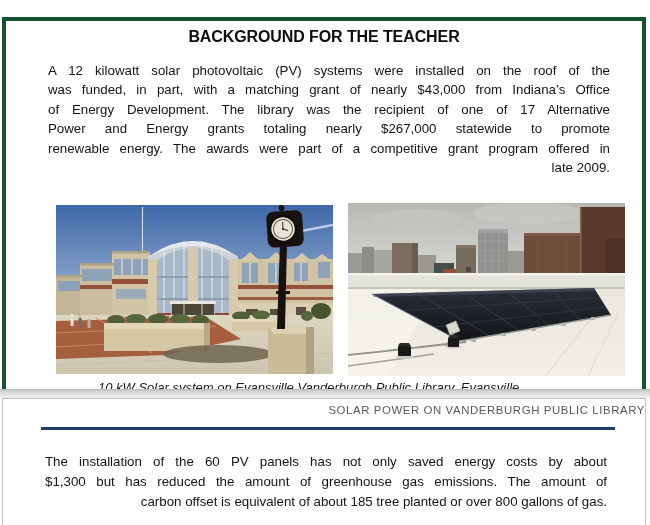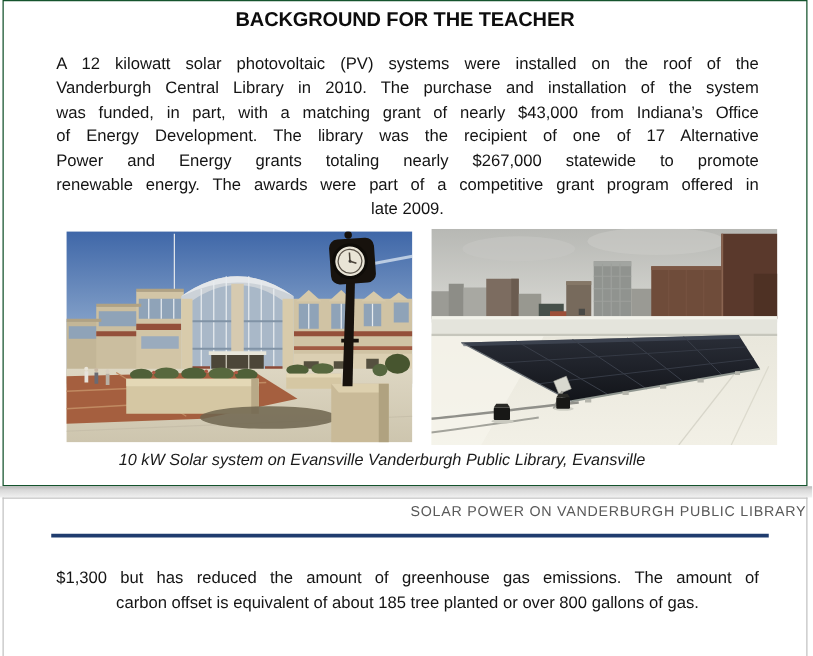--- a/index.html
+++ b/index.html
@@ -1,36 +1,36 @@
 <!DOCTYPE html>
 <html><head>
 <meta charset="utf-8">
 <style>
   html,body { margin:0; padding:0; background:#ffffff; }
   .page {
     position:relative; width:650px; height:525px; overflow:hidden;
     background:#ffffff; font-family:"Liberation Sans", sans-serif; color:#111;
   }
   .box { position:absolute; background:#fff; box-sizing:border-box; }
-  .box1 { left:2px; top:0; width:644px; height:389px; border:1px solid #14532d; }
+  .box1 { left:2px; top:17px; width:644px; height:389px; border:4px solid #14532d; }
   .separator {
     position:absolute; left:0; top:389px; width:650px; height:9px;
     background:linear-gradient(180deg,#b9b9b9 0%, #d9d9d9 35%, #f1f1f1 100%);
   }
   .box2 { left:2px; top:398px; width:644px; height:127px; border:1px solid #c2c2c2; border-bottom:none; }
 
   .doc-title {
     padding-top:7px; text-align:center; font-size:16px; font-weight:bold;
     letter-spacing:-0.1px; color:#0d0d0d;
   }
   .para { font-size:13.3px; line-height:19.4px; color:#141414; }
   .para1 { position:absolute; left:42px; top:40px; width:562px; }
   .para2 { position:absolute; left:42px; top:53px; width:562px; line-height:19.9px; }
   .jline { text-align:justify; text-align-last:justify; }
-  .jlast { text-align:center; }
+  .jlast { text-align:right; }
 
   .photo { position:absolute; overflow:hidden; }
   .photo svg { display:block; }
   .photo-left  { left:50px; top:184px; width:277px; height:169px; }
   .photo-right { left:342px; top:182px; width:277px; height:173px; }
 
   .caption {
     position:absolute; left:92px; top:359px; font-size:13px;
     font-style:italic; font-weight:400; color:#1a1a1a; white-space:nowrap;
   }
@@ -44,21 +44,20 @@
 <body>
 
 <div class="page">
 
   <div class="box box1">
 
     <div class="doc-title">BACKGROUND FOR THE TEACHER</div>
 
     <div class="para para1">
       <div class="jline">A 12 kilowatt solar photovoltaic (PV) systems were installed on the roof of the</div>
-      <div class="jline">Vanderburgh Central Library in 2010.  The purchase and installation of the system</div>
       <div class="jline">was funded, in part, with a matching grant of nearly $43,000 from Indiana’s Office</div>
       <div class="jline">of Energy Development. The library was the recipient of one of 17 Alternative</div>
       <div class="jline">Power and Energy grants totaling nearly $267,000 statewide to promote</div>
       <div class="jline">renewable energy. The awards were part of a competitive grant program offered in</div>
       <div class="jlast">late 2009.</div>
     </div>
 
     <div class="photo photo-left">
       <svg width="277" height="169" viewBox="0 0 277 169" role="img">
         <defs>
@@ -275,18 +274,19 @@
 
     <div class="caption">10 kW Solar system on Evansville Vanderburgh Public Library, Evansville</div>
   </div>
 
   <div class="separator"></div>
 
   <div class="box box2">
     <div class="section2-heading">SOLAR POWER ON VANDERBURGH PUBLIC LIBRARY</div>
     <div class="navy-rule"></div>
     <div class="para para2">
+      <div class="jline">The installation of the 60 PV panels has not only saved energy costs by about</div>
       <div class="jline">$1,300 but has reduced the amount of greenhouse gas emissions. The amount of</div>
       <div class="jlast">carbon offset is equivalent of about 185 tree planted or over 800 gallons of gas.</div>
     </div>
   </div>
 
 </div>
 
 </body></html>

